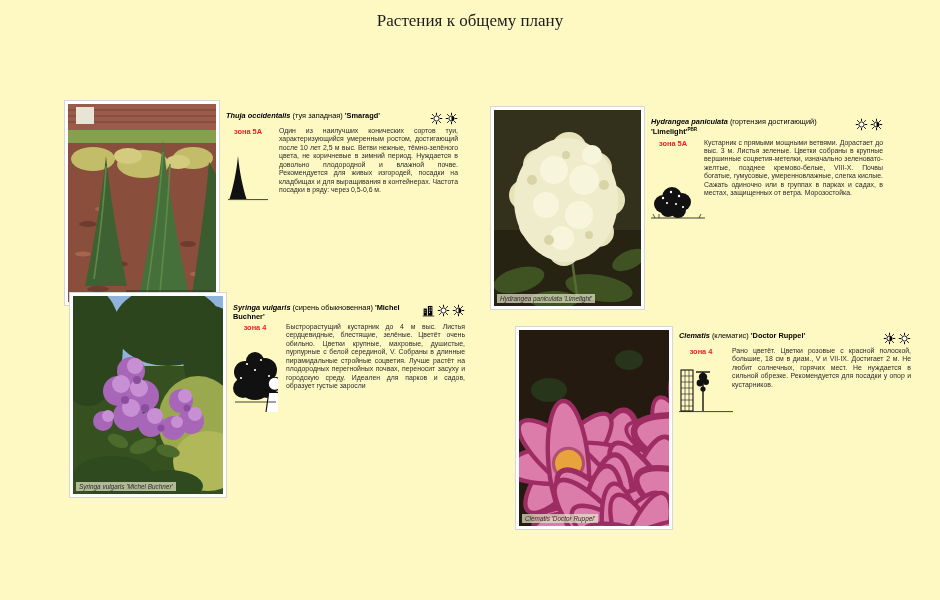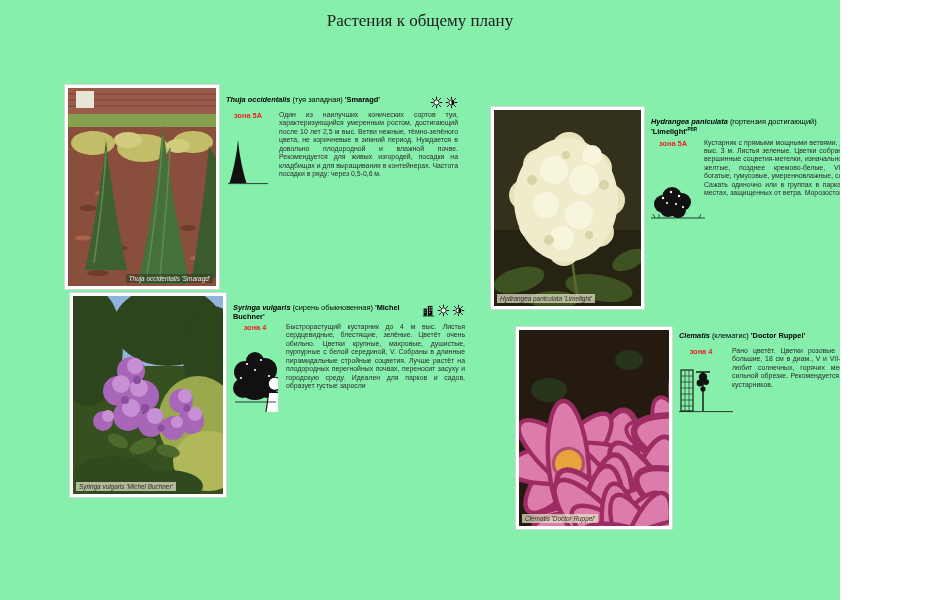--- a/index.html
+++ b/index.html
@@ -1,16 +1,16 @@
 <!DOCTYPE html>
 <html><head>
 <meta charset="utf-8">
 <style>
   html,body{margin:0;padding:0;}
-  .page{position:relative;width:840px;height:600px;background:#86efac;overflow:hidden;
+  .page{position:relative;width:940px;height:600px;background:#fef9c3;overflow:hidden;
         font-family:"Liberation Sans", sans-serif;}
   .doc-title{position:absolute;top:11px;left:0;right:0;text-align:center;
         font-family:"Liberation Serif", serif;font-size:17px;color:#1c1c1c;}
 
   .card{position:absolute;display:flex;align-items:flex-start;}
   .photo{position:relative;background:#fff;border:1px solid #d6d6d6;padding:3px;flex-shrink:0;}
   .photo svg{display:block;}
   .caption{position:absolute;bottom:6px;font-style:italic;font-size:6.4px;padding:1px 3px;white-space:nowrap;}
   .cap-dark{right:6px;background:rgba(50,60,38,.62);color:#eeeedd;}
   .cap-light{left:6px;background:rgba(228,228,198,.72);color:#2c2c2c;}
@@ -92,21 +92,21 @@
       </g>
       <circle r="2.4" fill="#e8a33c" stroke="#b0506e" stroke-width="0.5"></circle>
     </symbol>
   </defs>
 </svg>
 
 <div class="page">
 
   <div class="doc-title">Растения к общему плану</div>
 
-  <div class="card" style="left:64px;top:84px;">
+  <div class="card" style="left:64px;top:100px;">
     <div class="photo">
       <svg width="148" height="198" viewBox="0 0 148 198">
         <rect width="148" height="26" fill="#9a5b4b"></rect>
         <g stroke="#7c4437" stroke-width="1">
             <line x1="0" y1="6" x2="148" y2="6"></line>
             <line x1="0" y1="12" x2="148" y2="12"></line>
             <line x1="0" y1="18" x2="148" y2="18"></line>
           </g>
         <rect x="8" y="3" width="18" height="17" fill="#e8e4d6"></rect>
         <rect y="26" width="148" height="13" fill="#86a14e"></rect>

